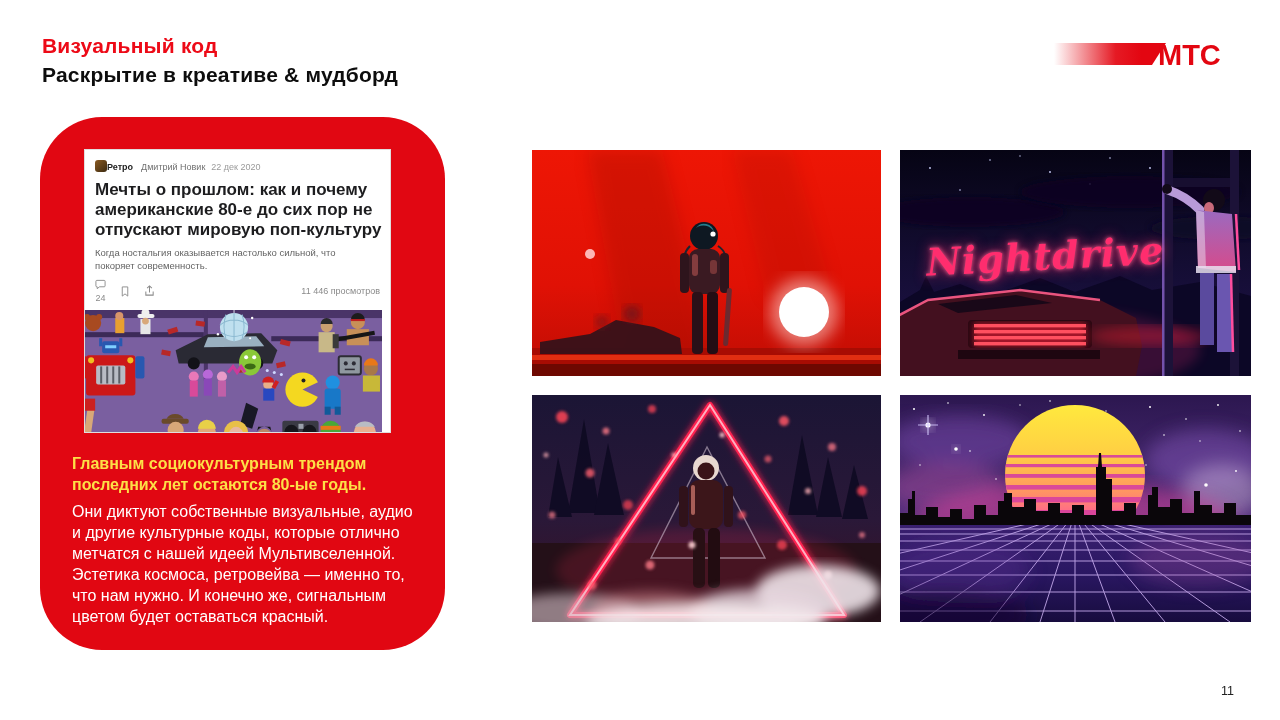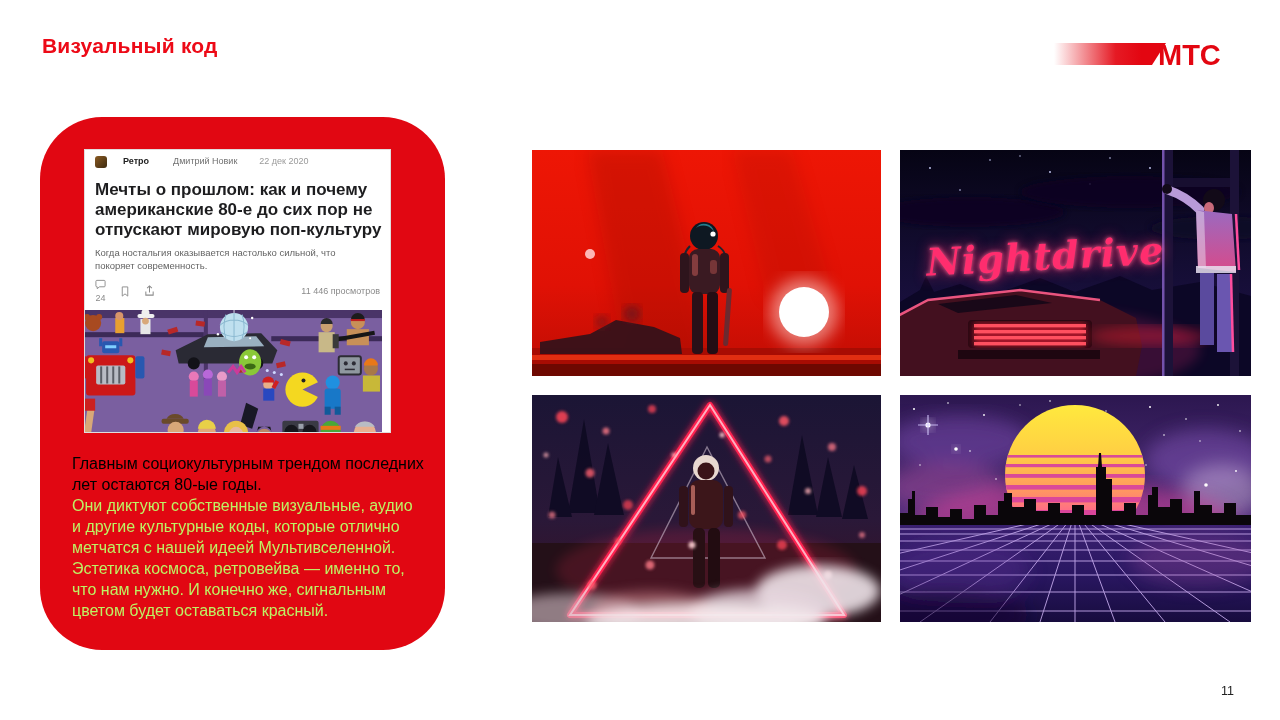--- a/index.html
+++ b/index.html
@@ -18,39 +18,39 @@
 
   .logo{position:absolute; right:36px; top:36px; width:190px; height:34px;}
 
   
   .card{position:absolute; left:40px; top:117px; width:405px; height:533px;
     background:var(--card-red); border-radius:62px;}
 
   .article{position:absolute; left:44px; top:32px; width:307px; height:284px;
     background:#fff; border:1px solid #e0dede; overflow:hidden;}
   .art-pad{padding:6px 10px 0 10px;}
-  .art-head{display:flex; align-items:flex-start; gap:16px; height:16px;}
+  .art-head{display:flex; align-items:flex-end; gap:0; height:16px;}
   .avatar{width:12px; height:12px; border-radius:3px;
     background:linear-gradient(135deg,#8a5a22,#3c2a10); flex:0 0 auto;}
   .chan{font-size:9px; font-weight:bold; color:#222;}
   .auth{font-size:9px; color:#707070; margin-left:8px;}
   .date{font-size:9px; color:#9a9a9a; margin-left:6px;}
   .art-title{margin-top:8px; font-size:17px; font-weight:bold; color:#1d1d1f;
     line-height:20px; width:287px;}
   .art-sub{margin-top:6px; font-size:9.5px; color:#636363; line-height:13px; width:280px;}
   .art-stats{margin-top:7px; display:flex; align-items:center; gap:14px;
     font-size:9px; color:#8a8a8a;}
   .stat{display:flex; align-items:center; gap:3px;flex-direction:column;}
   .views{margin-left:auto; color:#8a8a8a;}
   .illu{display:block; margin-top:7px; width:307px; height:141px; margin-left:-10px;}
 
   .statement{position:absolute; left:32px; top:336px; width:352px;
     font-size:16px; line-height:21px;}
-  .stm-b{font-weight:normal; color:#000000;}
-  .stm-r{color:#bef264;}
+  .stm-b{font-weight:bold; color:#fde047;}
+  .stm-r{color:#ffffff;margin-top:6px;}
 
   
   .mood{position:absolute; overflow:hidden; background:#000;}
   .m1{left:532px; top:150px; width:349px; height:226px;}
   .m2{left:900px; top:150px; width:351px; height:226px;}
   .m3{left:532px; top:395px; width:349px; height:227px;}
   .m4{left:900px; top:395px; width:351px; height:227px;}
   .mood svg{display:block; width:100%; height:100%;}
   .nd-caption{position:absolute; left:26px; top:82px; width:300px;
     font-family:"DejaVu Serif", serif; font-style:italic; font-weight:bold;
@@ -62,20 +62,21 @@
   .credit{position:absolute; left:42px; top:684px; font-size:12.5px; color:var(--footer-text);}
   .pageno{position:absolute; right:46px; top:684px; font-size:12.5px; color:var(--footer-text);}
 </style>
 </head>
 <body>
 
 <div class="slide">
 
   <div class="hdr">
     <div class="t1">Визуальный код</div>
+    <div class="t2">Раскрытие в креативе &amp; мудборд</div>
   </div>
 
   <div class="logo">
     <svg viewBox="0 0 190 34">
       <defs>
         <linearGradient id="barG" x1="0" y1="0" x2="1" y2="0">
           <stop offset="0" stop-color="#E30611" stop-opacity="0"></stop>
           <stop offset="0.18" stop-color="#E30611" stop-opacity="0.3"></stop>
           <stop offset="0.55" stop-color="#E30611" stop-opacity="0.92"></stop>
           <stop offset="0.78" stop-color="#E30611" stop-opacity="1"></stop>

